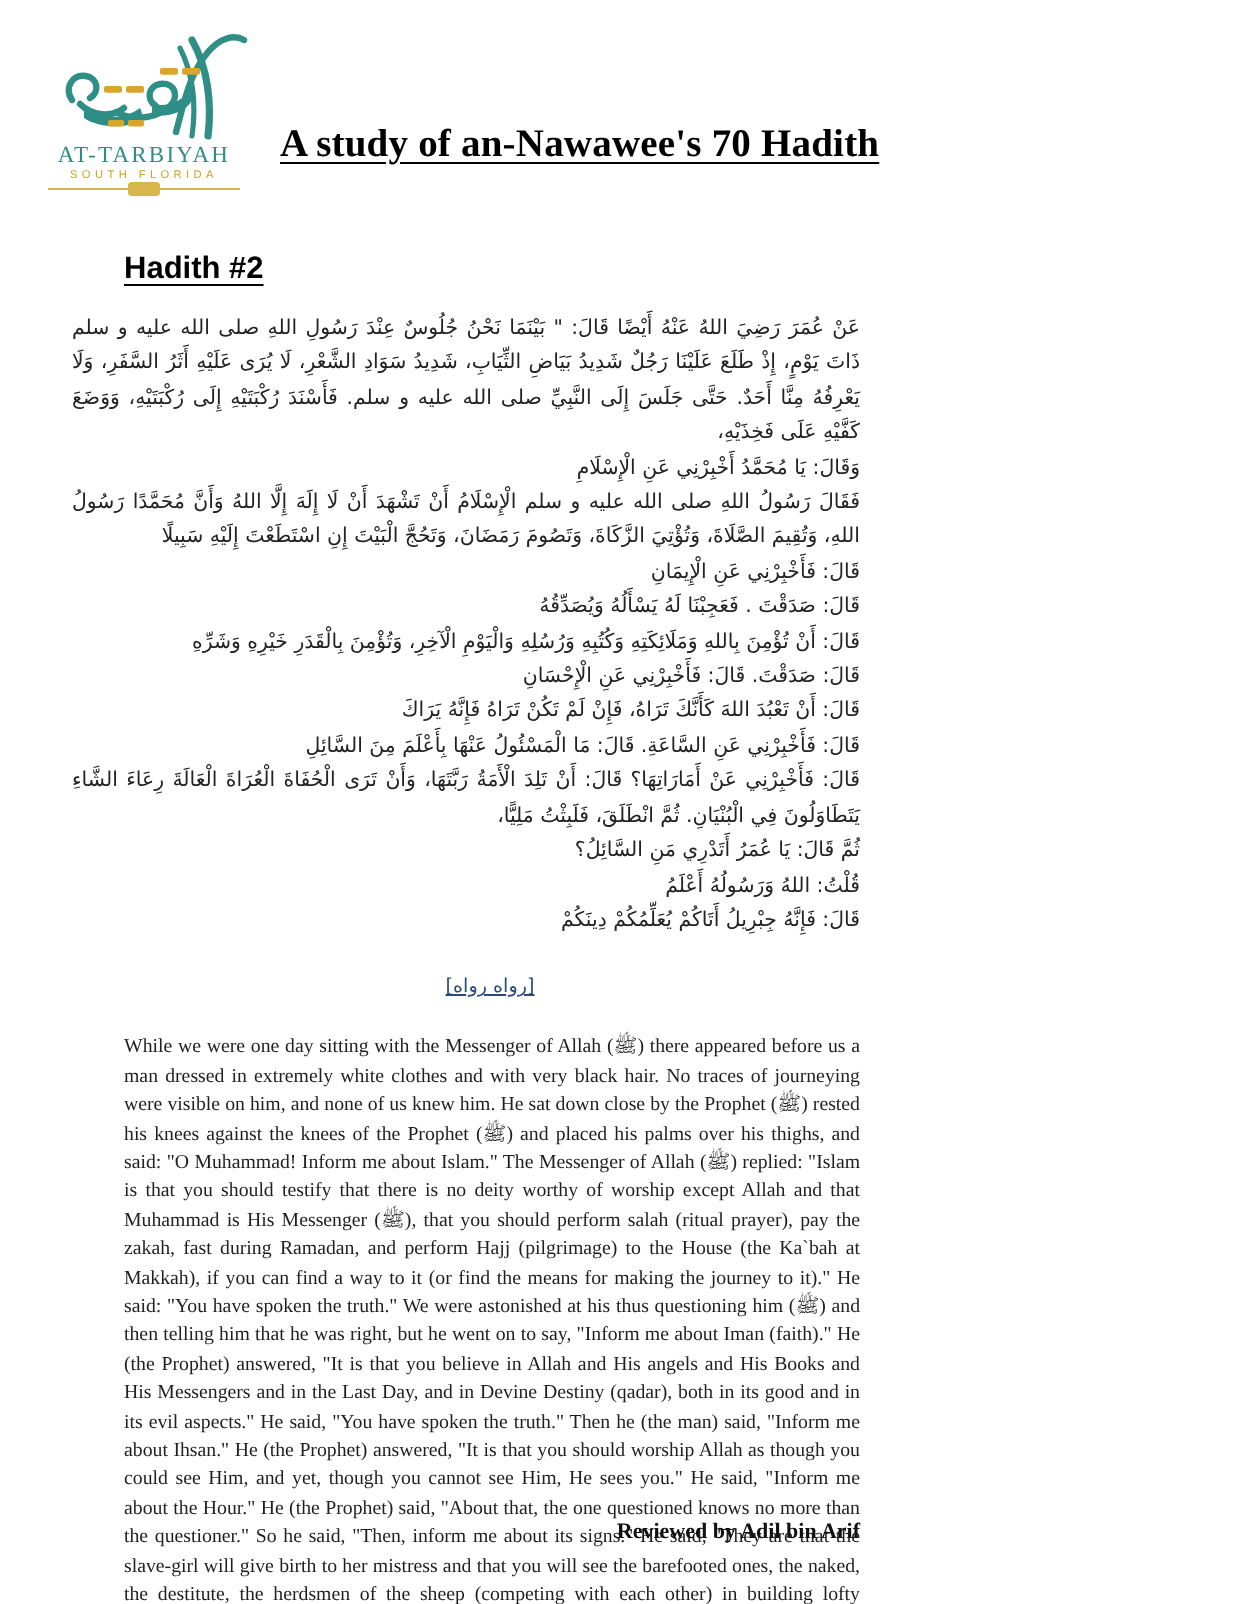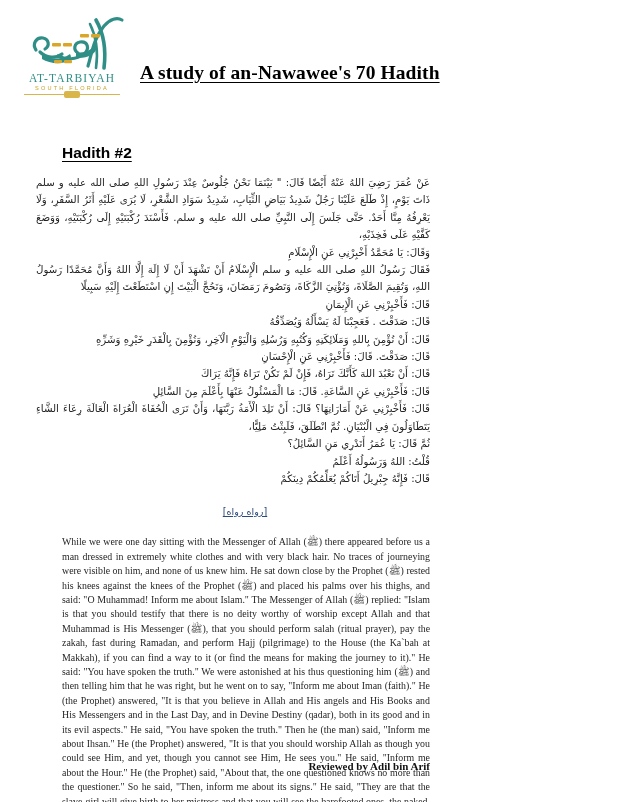--- a/index.html
+++ b/index.html
@@ -82,21 +82,21 @@
     font-size: 19.5px;
     font-weight: bold;
     text-decoration: underline;
     text-underline-offset: 3px;
     color: #000000;
     letter-spacing: 0.1px;
   }
 
   
   .section-head {
-    margin: 32px 0 0 62px;
+    margin: 14px 0 0 62px;
     font-family: "Liberation Sans", sans-serif;
     font-size: 15.5px;
     font-weight: bold;
     color: #000000;
     text-decoration: underline;
     text-underline-offset: 3px;
     display: inline-block;
   }
 
   

